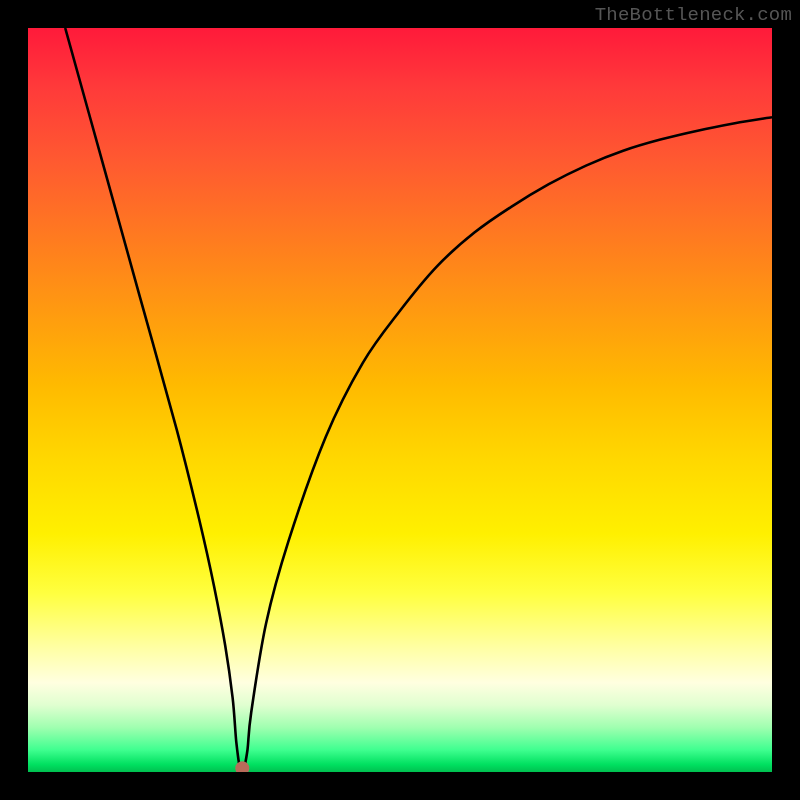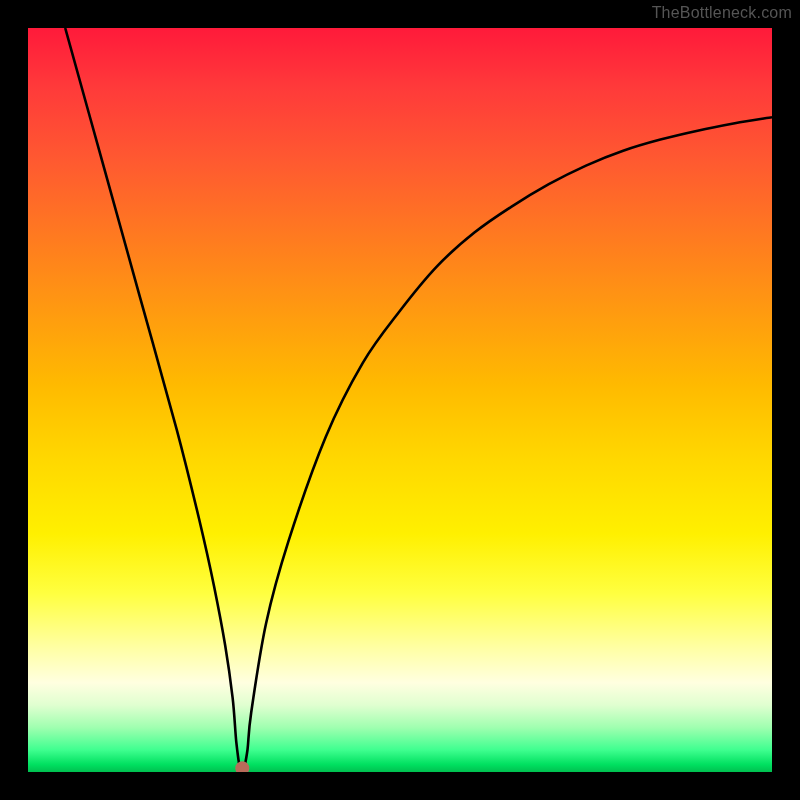--- a/index.html
+++ b/index.html
@@ -52,24 +52,24 @@
     left: 28px;
     width: 744px;
     height: 744px;
     pointer-events: none;
   }
   .watermark {
     position: absolute;
     top: 4px;
     right: 8px;
     color: #555;
-    font-size: 16px;
+    font-size: 19px;
     font-weight: 400;
     letter-spacing: 0.2px;
-    font-family: Liberation Sans, sans-serif;
+    font-family: Liberation Mono, monospace;
     z-index: 10;
   }
   .marker-dot {
     fill: #b86b5a;
     stroke: none;
   }
   .main-curve {
     fill: none;
     stroke: #000;
     stroke-width: 2.6;

